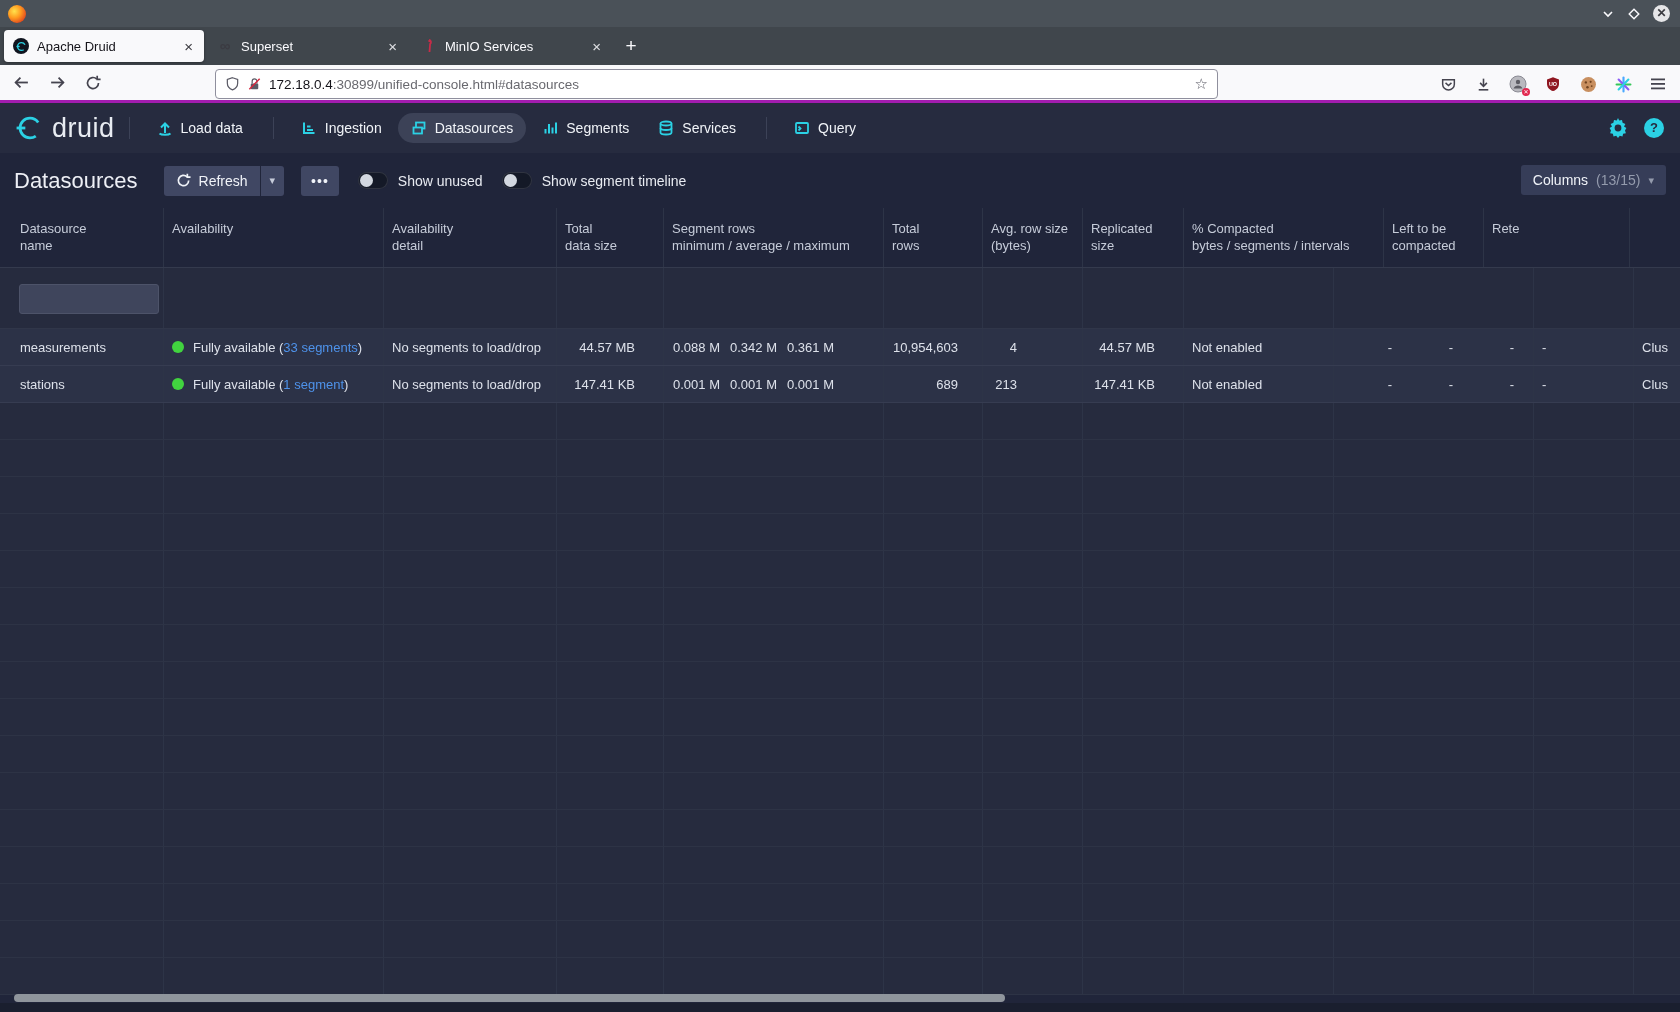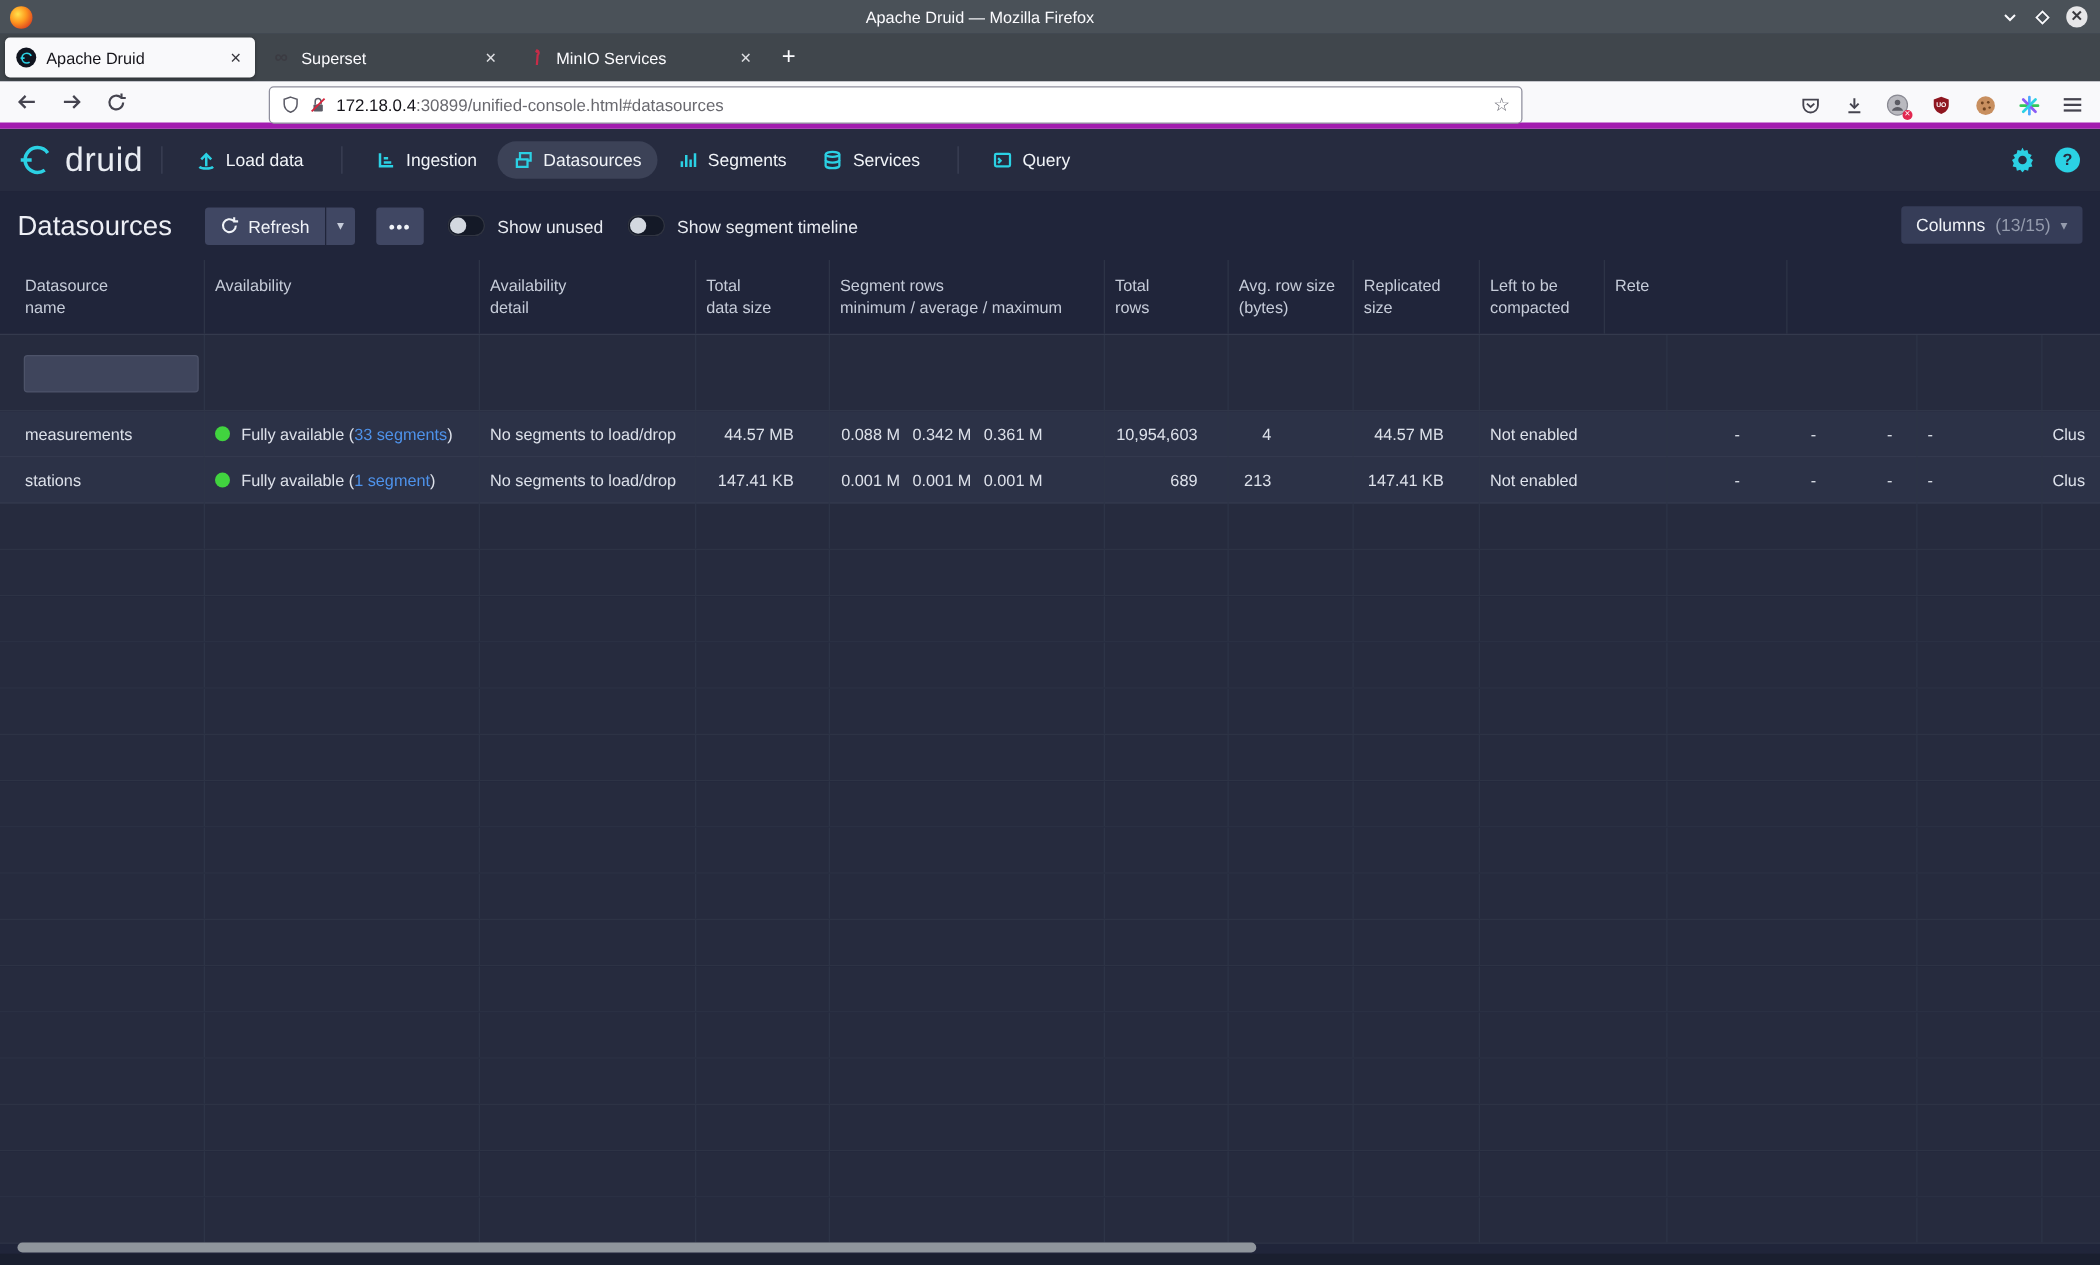--- a/index.html
+++ b/index.html
@@ -20,21 +20,21 @@
   .tab { height:32px; border-radius:4px; display:flex; align-items:center; padding:0 9px; width:200px;
     margin-right:4px; color:#fbfbfe; font-size:13px; }
   .tab.active { background:#f9f9fb; color:#15141a; box-shadow:0 1px 3px rgba(0,0,0,.35); }
   .tab .fav { width:16px; height:16px; margin-right:8px; flex:none; display:flex; align-items:center; justify-content:center; }
   .tab .ttl { flex:1; overflow:hidden; white-space:nowrap; }
   .tab .tclose { font-size:15px; padding:0 2px; opacity:.85; }
   .newtab { width:30px; height:30px; color:#fbfbfe; font-size:19px; text-align:center; line-height:30px; }
   .favdruid { width:16px; height:16px; border-radius:50%; background:#10141f; display:flex; align-items:center; justify-content:center; }
   .favss { font-size:15px; font-weight:bold; color:#3b3b42; line-height:16px; }
 
-  .navtoolbar { height:38px; background:#f9f9fb; border-bottom:5px solid #a21caf; position:relative;
+  .navtoolbar { height:38px; background:#f9f9fb; border-bottom:3px solid #a21caf; position:relative;
     display:flex; align-items:center; }
   .navbtn { width:30px; height:30px; display:flex; align-items:center; justify-content:center; margin-left:6px; border-radius:4px; }
   .urlbar { position:absolute; left:215px; top:4px; width:1003px; height:30px; background:#fff;
     border:1px solid #8f8f9d; border-radius:4px; display:flex; align-items:center; padding:0 9px; }
   .urltext { font-size:13.5px; margin-left:7px; white-space:nowrap; }
   .urltext .host { color:#15141a; }
   .urltext .rest { color:#69696f; }
   .urlstar { margin-left:auto; color:#5b5b66; font-size:15px; }
   .fxicons { position:absolute; right:12px; top:0; height:38px; display:flex; align-items:center; gap:15px; }
   .fxicons > span { display:flex; align-items:center; justify-content:center; width:20px; height:20px; position:relative; }
@@ -103,21 +103,20 @@
   .hthumb { position:absolute; left:14px; top:1px; width:991px; height:8px; border-radius:4px; background:#8f959c; }
   .bottomstrip { position:absolute; left:0; top:850px; width:1680px; height:9px; background:#1a1f2f; }
 
   svg { display:block; }
 </style>
 </head>
 <body>
 
 <div class="titlebar">
   <div class="fxlogo"></div>
-  <div class="wintitle">Apache Druid — Mozilla Firefox</div>
   <div class="winctrls">
     <span>
       <svg width="14" height="14" viewBox="0 0 14 14">
           <polyline points="3,5 7,9 11,5" fill="none" stroke="#fbfbfe" stroke-width="1.6"></polyline>
         </svg>
     </span>
     <span>
       <svg width="14" height="14" viewBox="0 0 14 14">
           <rect x="3.6" y="3.6" width="6.8" height="6.8" fill="none" stroke="#fbfbfe" stroke-width="1.4" transform="rotate(45 7 7)"></rect>
         </svg>
@@ -392,20 +391,24 @@
           <div>rows</div>
         </div>
       <div class="th c6">
           <div>Avg. row size</div>
           <div>(bytes)</div>
         </div>
       <div class="th c7">
           <div>Replicated</div>
           <div>size</div>
         </div>
+      <div class="th c9">
+          <div>% Compacted</div>
+          <div>bytes / segments / intervals</div>
+        </div>
       <div class="th c10">
           <div>Left to be</div>
           <div>compacted</div>
         </div>
       <div class="th c11">
           <div>Rete</div>
           <div></div>
         </div>
     </div>
 

